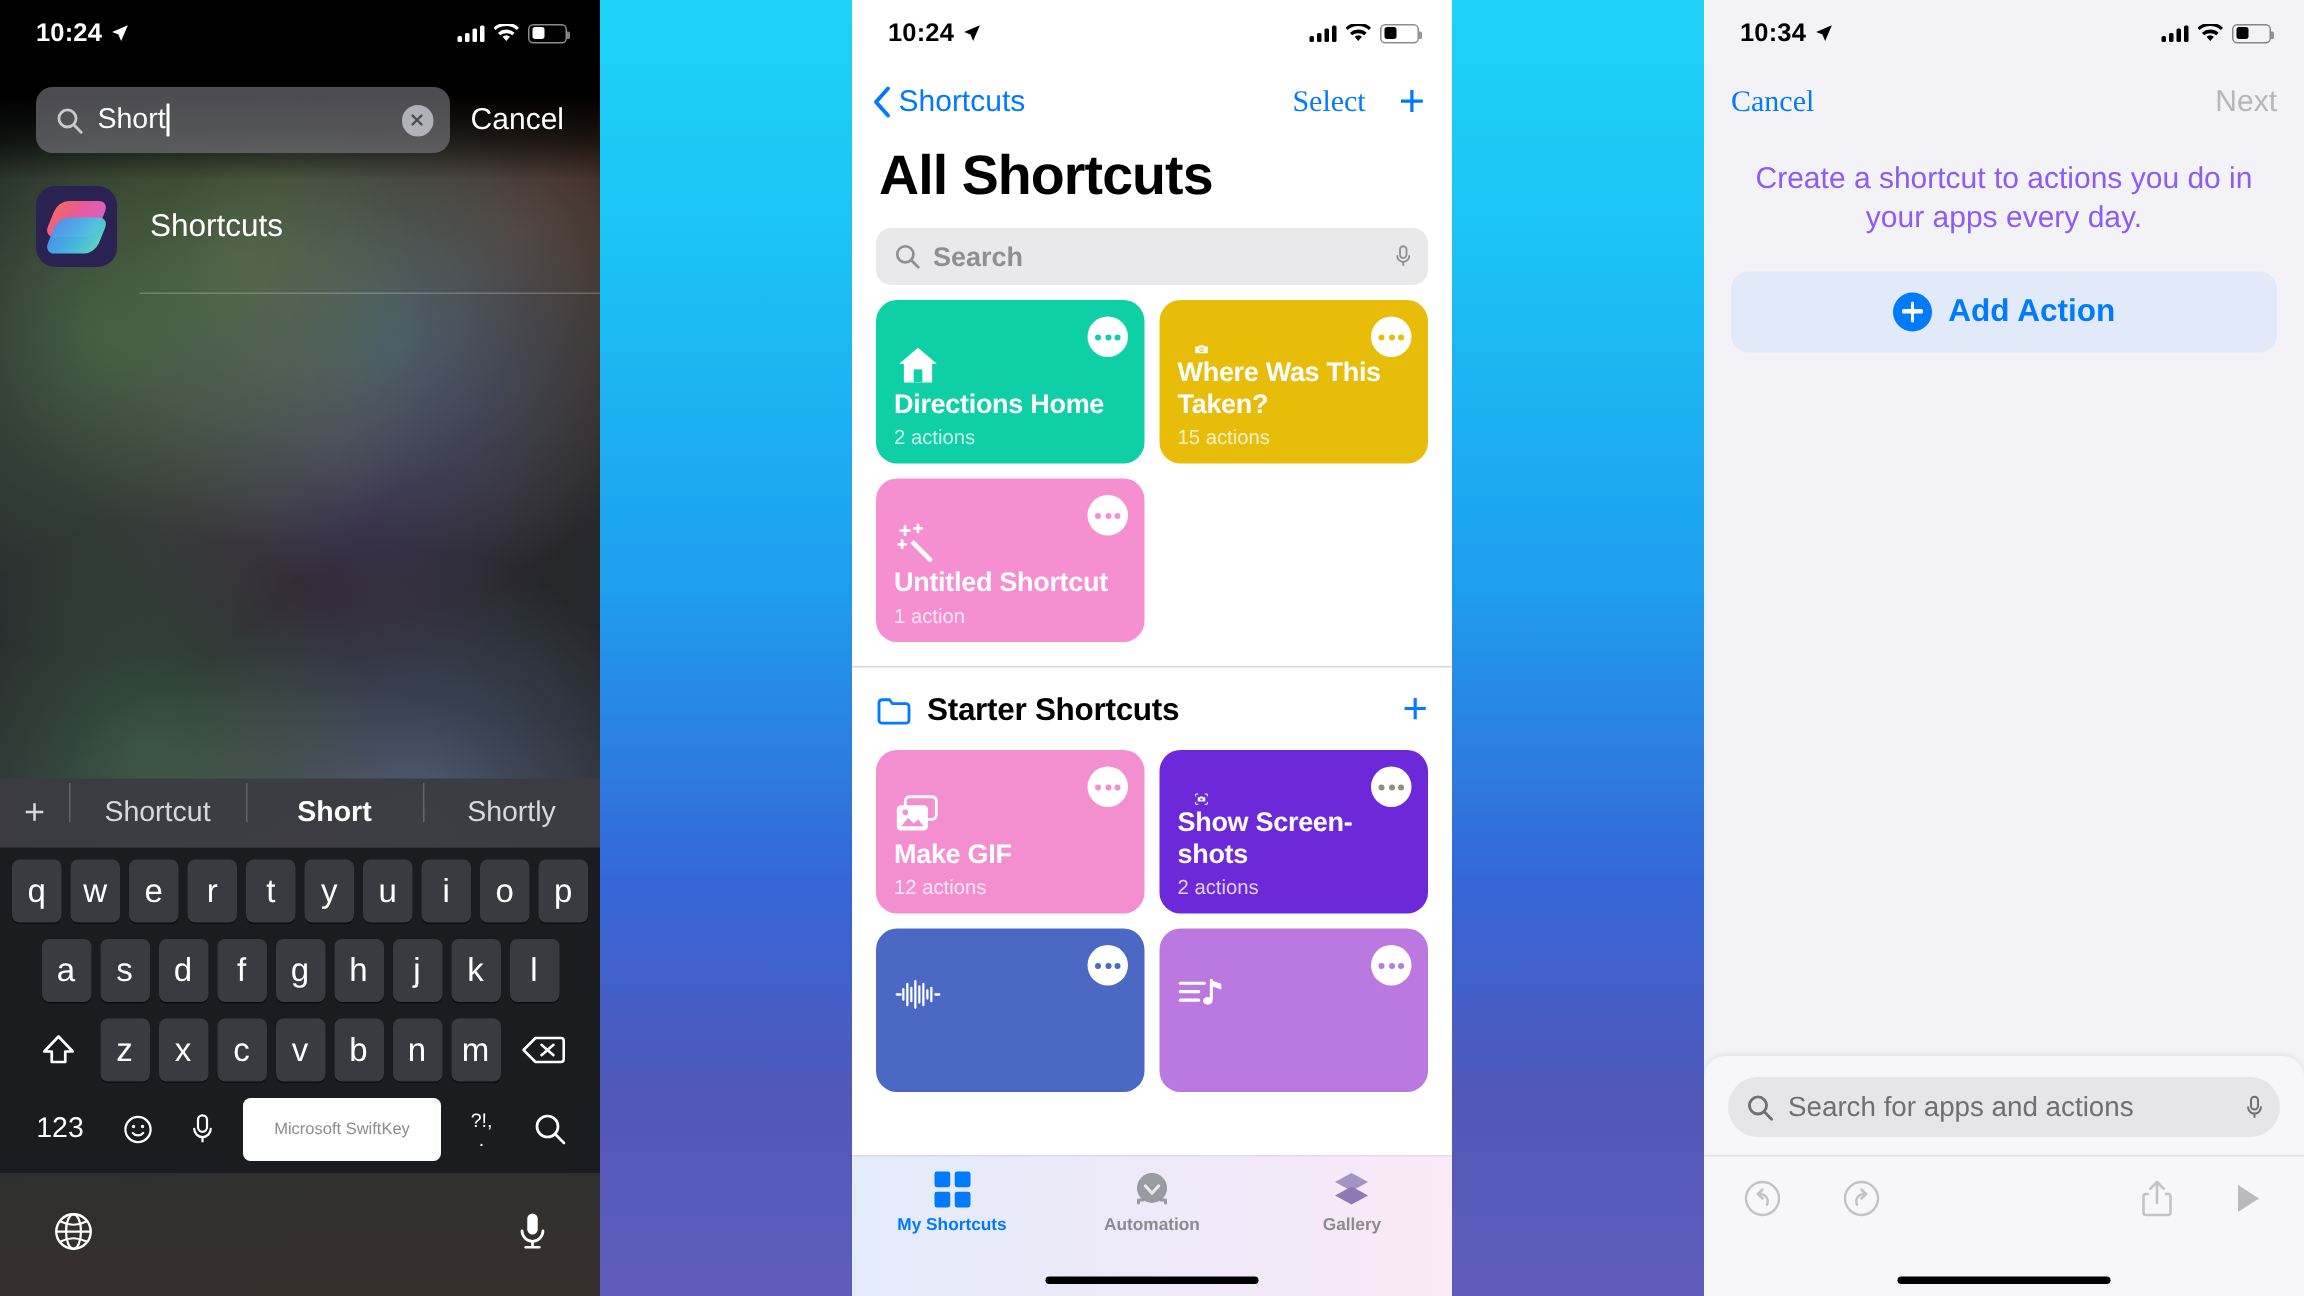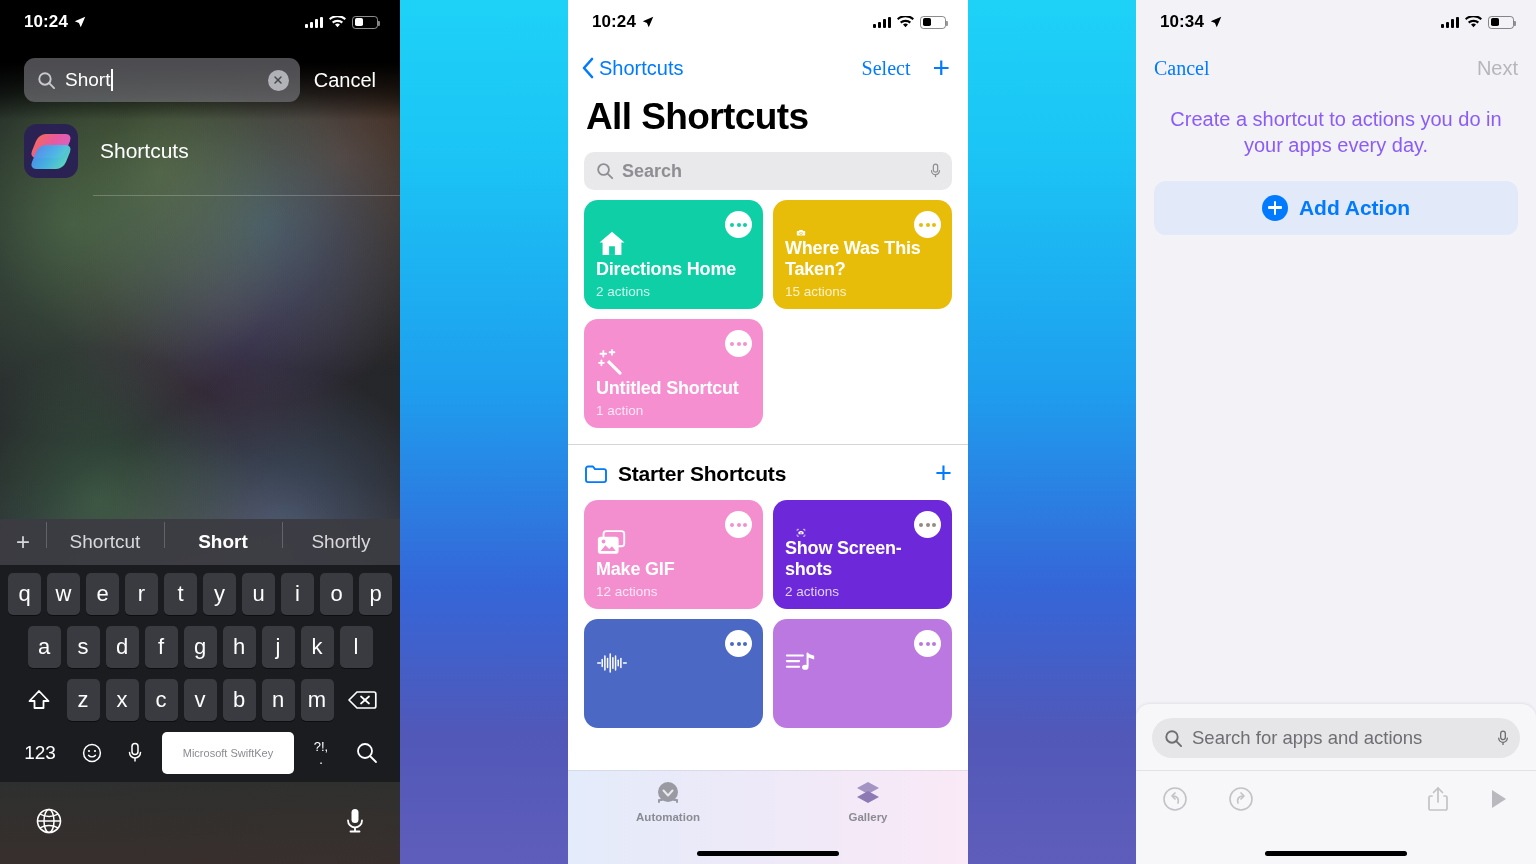--- a/index.html
+++ b/index.html
@@ -542,20 +542,29 @@
           <span style="background:#bb78e0"></span>
           <span style="background:#bb78e0"></span>
         </div>
       <div class="spacer"></div>
       <div class="cname"></div>
       <div class="cactions"></div>
     </div>
   </div>
 
   <div class="tabbar">
+    <div class="tab active">
+      <svg width="26" height="26" viewBox="0 0 26 26">
+        <rect x="1" y="1" width="10.5" height="10.5" rx="1.6" fill="#007aff"></rect>
+        <rect x="14.5" y="1" width="10.5" height="10.5" rx="1.6" fill="#007aff"></rect>
+        <rect x="1" y="14.5" width="10.5" height="10.5" rx="1.6" fill="#007aff"></rect>
+        <rect x="14.5" y="14.5" width="10.5" height="10.5" rx="1.6" fill="#007aff"></rect>
+      </svg>
+      <span class="tlabel">My Shortcuts</span>
+    </div>
     <div class="tab">
       <svg width="26" height="26" viewBox="0 0 26 26">
         <circle cx="13" cy="12" r="10" fill="#9a9aa3"></circle>
         <polyline points="8.5,10.5 13,15.5 17.5,10.5" fill="none" stroke="#e9e9ee" stroke-width="2" stroke-linecap="round" stroke-linejoin="round"></polyline>
         <path d="M4 20h3M19 20h3M4 20v2M22 20v2" stroke="#9a9aa3" stroke-width="2" fill="none" stroke-linecap="round"></path>
       </svg>
       <span class="tlabel">Automation</span>
     </div>
     <div class="tab">
       <svg width="28" height="26" viewBox="0 0 28 26">

